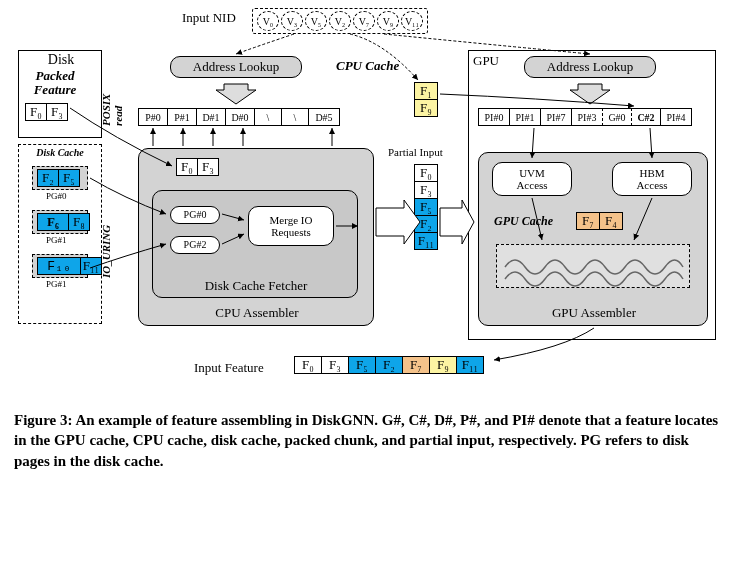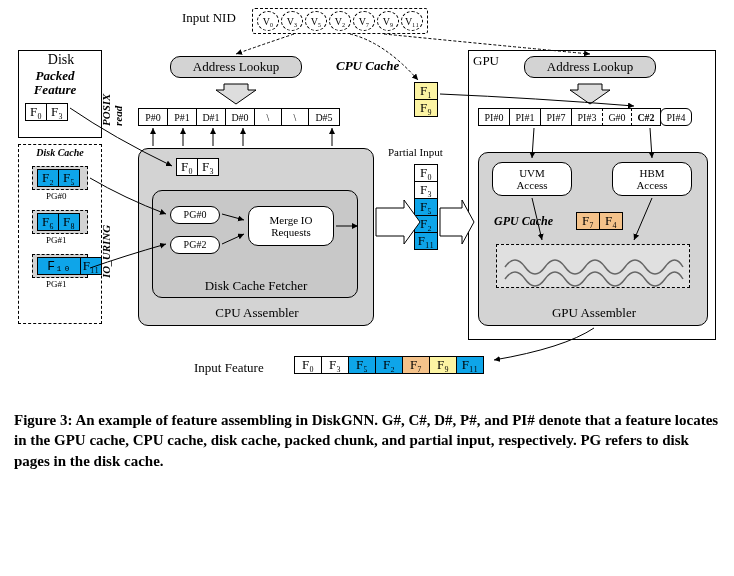--- a/index.html
+++ b/index.html
@@ -118,21 +118,21 @@
     <div class="box dashed gray" style="position:relative; width:56px; height:24px;"></div>
     <div style="position:absolute; left:5px; top:3px; display:flex;">
       <div class="cell blue" style="width:22px;">F₂</div>
       <div class="cell blue" style="width:22px;margin-left:-1px;">F₅</div>
     </div>
     <div class="label tiny" style="left:14px; top:25px;">PG#0</div>
   </div>
   <div style="position:absolute; left:18px; top:202px;">
     <div class="box dashed gray" style="position:relative; width:56px; height:24px;"></div>
     <div style="position:absolute; left:5px; top:3px; display:flex;">
-      <div class="cell blue" style="width:22px;">F₆</div>
+      <div class="cell blue" style="width:32px;font-weight:bold;">F₆</div>
       <div class="cell blue" style="width:22px;margin-left:-1px;">F₈</div>
     </div>
     <div class="label tiny" style="left:14px; top:25px;">PG#1</div>
   </div>
   <div style="position:absolute; left:18px; top:246px;">
     <div class="box dashed gray" style="position:relative; width:56px; height:24px;"></div>
     <div style="position:absolute; left:5px; top:3px; display:flex;">
       <div class="cell blue" style="width:44px;font-family:Liberation Mono, monospace;">F₁₀</div>
       <div class="cell blue" style="width:22px;margin-left:-1px;">F₁₁</div>
     </div>
@@ -200,21 +200,21 @@
     <polygon points="564,76 588,76 588,82 596,82 576,96 556,82 564,82" fill="#ddd" stroke="#000" stroke-width="1"></polygon>
   </svg>
 
   <div style="position:absolute; left:464px; top:100px; display:flex;">
     <div class="cell small" style="width:32px;">PI#0</div>
     <div class="cell small" style="width:32px;margin-left:-1px;">PI#1</div>
     <div class="cell small" style="width:32px;margin-left:-1px;">PI#7</div>
     <div class="cell small" style="width:32px;margin-left:-1px;border-right:1.3px dashed #000;">PI#3</div>
     <div class="cell small" style="width:30px;margin-left:-1px;border-left:1.3px dashed #000;border-right:1.3px dashed #000;">G#0</div>
     <div class="cell small" style="width:30px;margin-left:-1px;border-left:1.3px dashed #000;font-weight:bold;">C#2</div>
-    <div class="cell small" style="width:32px;margin-left:-1px;border-radius:6px;">PI#4</div>
+    <div class="cell small" style="width:32px;margin-left:-1px;">PI#4</div>
   </div>
 
   <div class="box gray rounded" style="left:464px; top:144px; width:230px; height:174px;">
     <div class="label center" style="left:0; bottom:4px; width:230px;">GPU Assembler</div>
   </div>
   <div class="box rounded center" style="left:478px; top:154px; width:80px; height:34px; font-size:11px; line-height:1.1; display:flex;align-items:center;justify-content:center;">UVM<br>Access</div>
   <div class="box rounded center" style="left:598px; top:154px; width:80px; height:34px; font-size:11px; line-height:1.1; display:flex;align-items:center;justify-content:center;">HBM<br>Access</div>
 
   <div class="label bold italic" style="left:480px; top:206px; font-size:12px;">GPU Cache</div>
   <div style="position:absolute; left:562px; top:204px; display:flex;">

